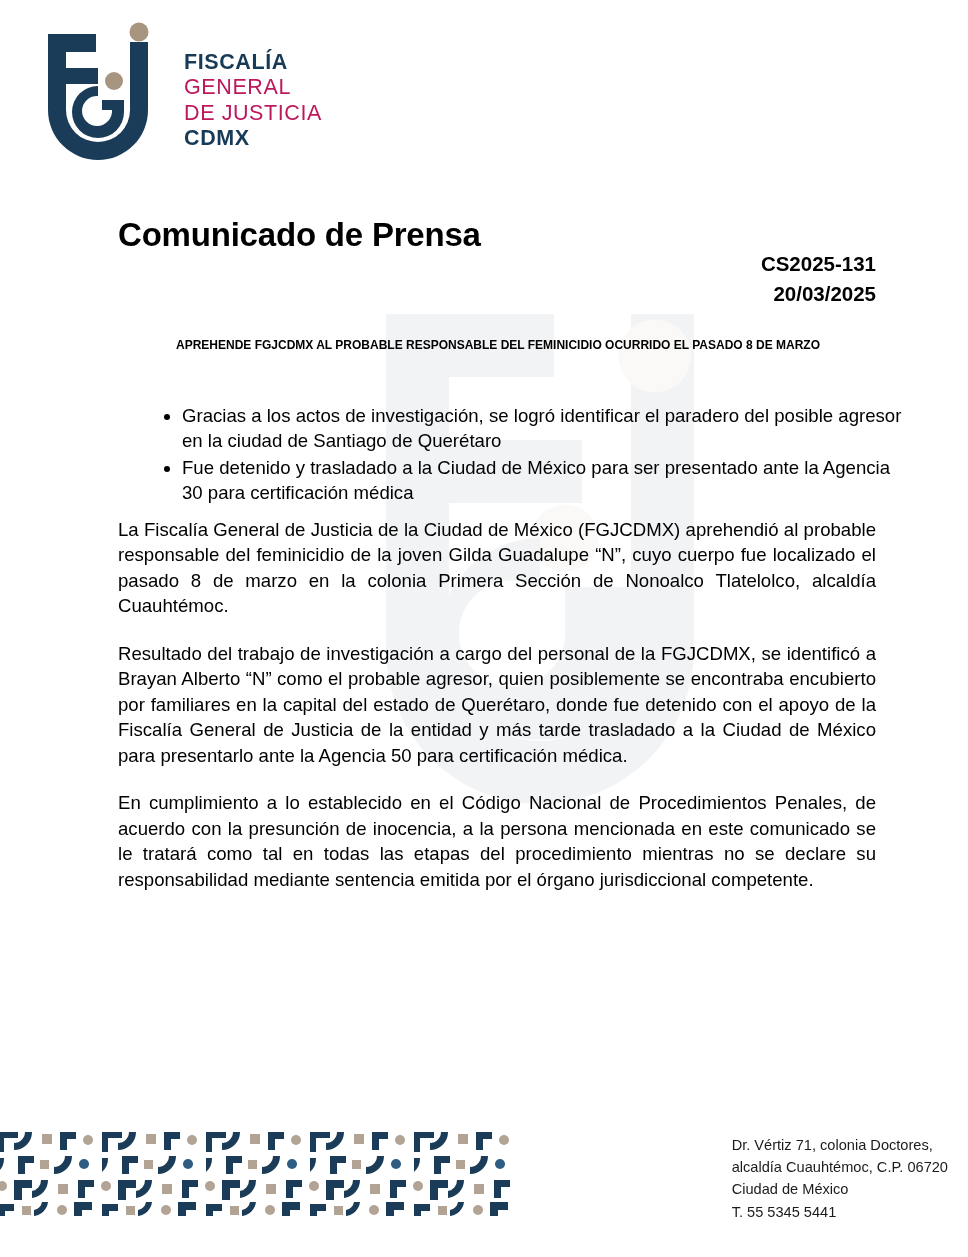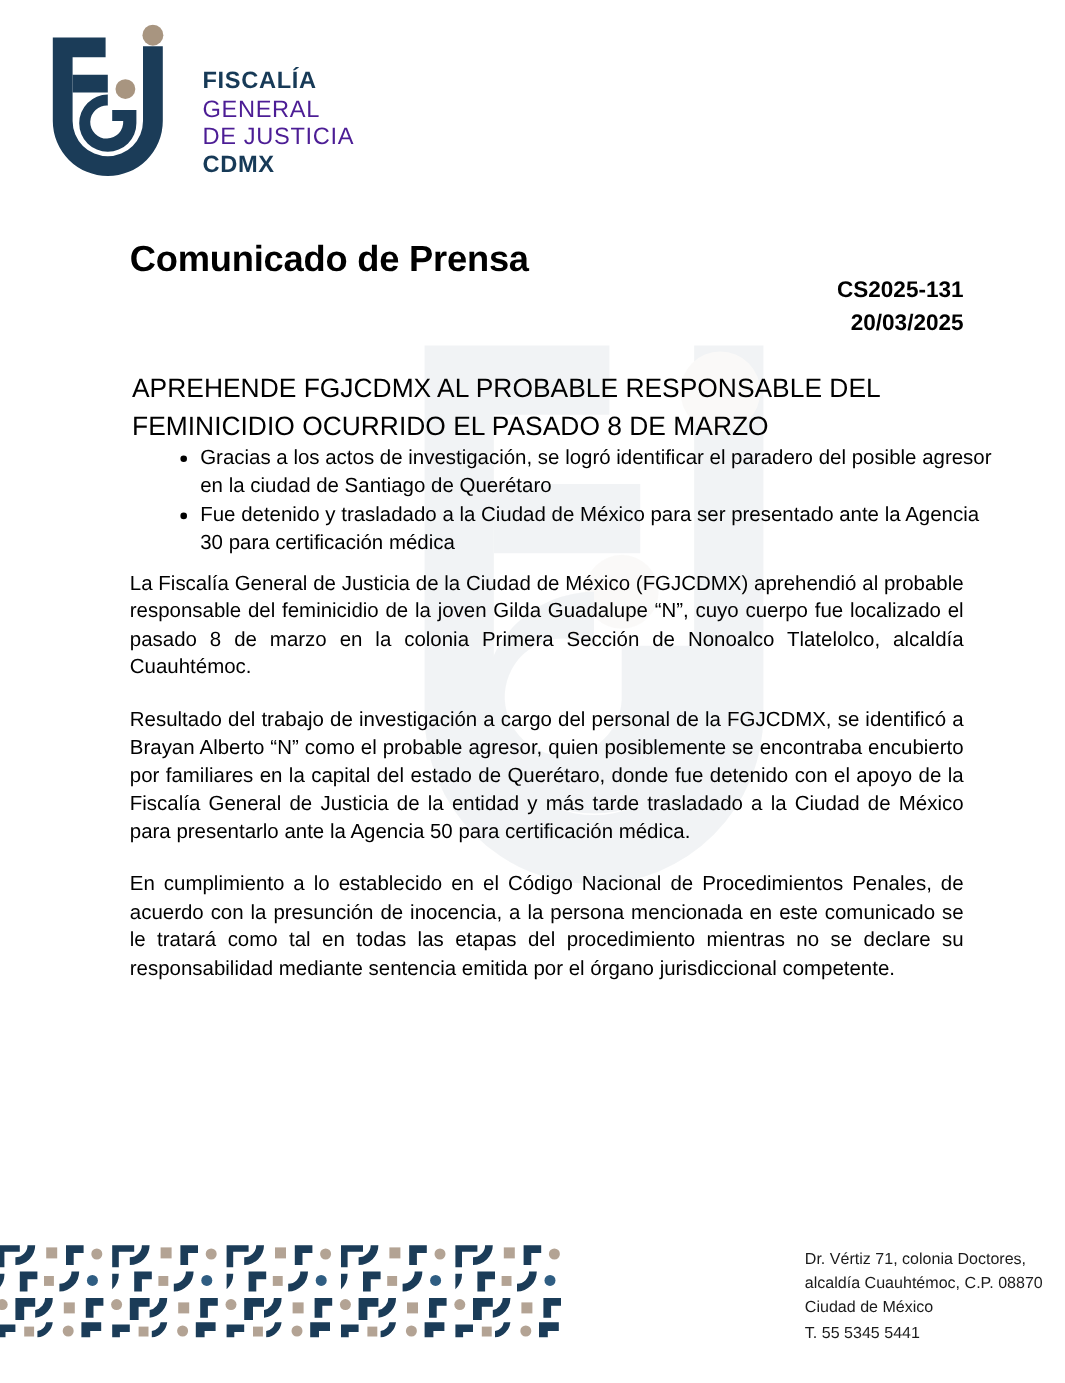--- a/index.html
+++ b/index.html
@@ -33,42 +33,42 @@
     pointer-events: none;
   }
   .watermark svg { width: 100%; height: 100%; display: block; }
 
   
   .header {
     position: absolute;
     left: 34px;
     top: 22px;
     display: flex;
-    align-items: flex-end;
+    align-items: center;
     z-index: 2;
   }
   .logo-mark {
     width: 128px;
     height: 140px;
     flex: none;
   }
   .logo-mark svg { width: 100%; height: 100%; display: block; }
   .logo-words {
     margin-left: 22px;
     margin-top: 17px;
     line-height: 1.17;
     color: #173a57;
   }
   .logo-words div {
     font-size: 21.5px;
     letter-spacing: 0.6px;
     white-space: nowrap;
   }
   .lw-bold { font-weight: bold; }
-  .lw-light { font-weight: normal; color: #4c1d95; }
+  .lw-light { font-weight: normal; color: #be185d; }
 
   
   .doc-title {
     position: absolute;
     left: 118px;
     top: 188px;
     font-size: 33px;
     font-weight: bold;
     letter-spacing: -0.2px;
     z-index: 2;
@@ -86,23 +86,23 @@
     line-height: 1.45;
     z-index: 2;
   }
 
   
   .headline {
     position: absolute;
     left: 120px;
     top: 337px;
     width: 756px;
-    text-align: left;
-    font-size: 24px;
-    font-weight: normal;
+    text-align: center;
+    font-size: 12px;
+    font-weight: bold;
     line-height: 1.42;
     z-index: 2;
   }
 
   
   .bullets {
     position: absolute;
     left: 150px;
     top: 403px;
     width: 728px;
@@ -266,18 +266,18 @@
       <use href="#tile" x="-4" y="0"></use>
       <use href="#tile" x="100" y="0"></use>
       <use href="#tile" x="204" y="0"></use>
       <use href="#tile" x="308" y="0"></use>
       <use href="#tile" x="412" y="0"></use>
     </svg>
   </div>
 
   <div class="footer-address">
     <div>Dr. Vértiz 71, colonia Doctores,</div>
-    <div>alcaldía Cuauhtémoc, C.P. 08870</div>
+    <div>alcaldía Cuauhtémoc, C.P. 06720</div>
     <div>Ciudad de México</div>
     <div>T. 55 5345 5441</div>
   </div>
 
 </div>
 
 </body></html>

